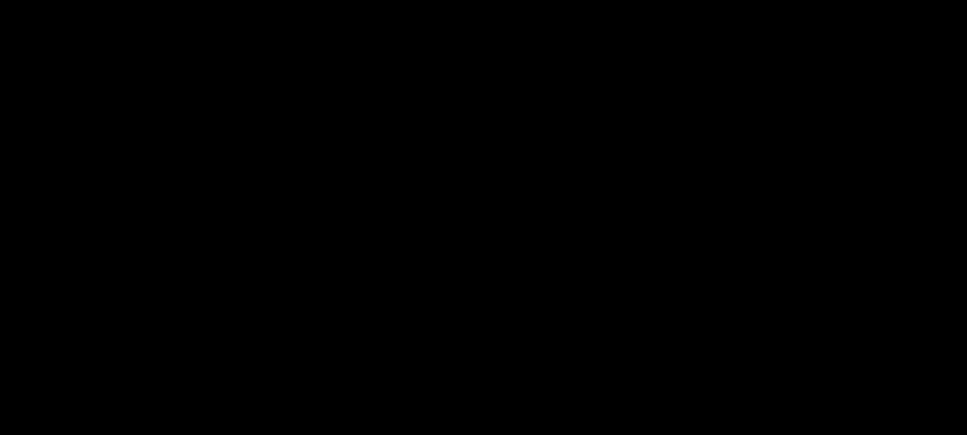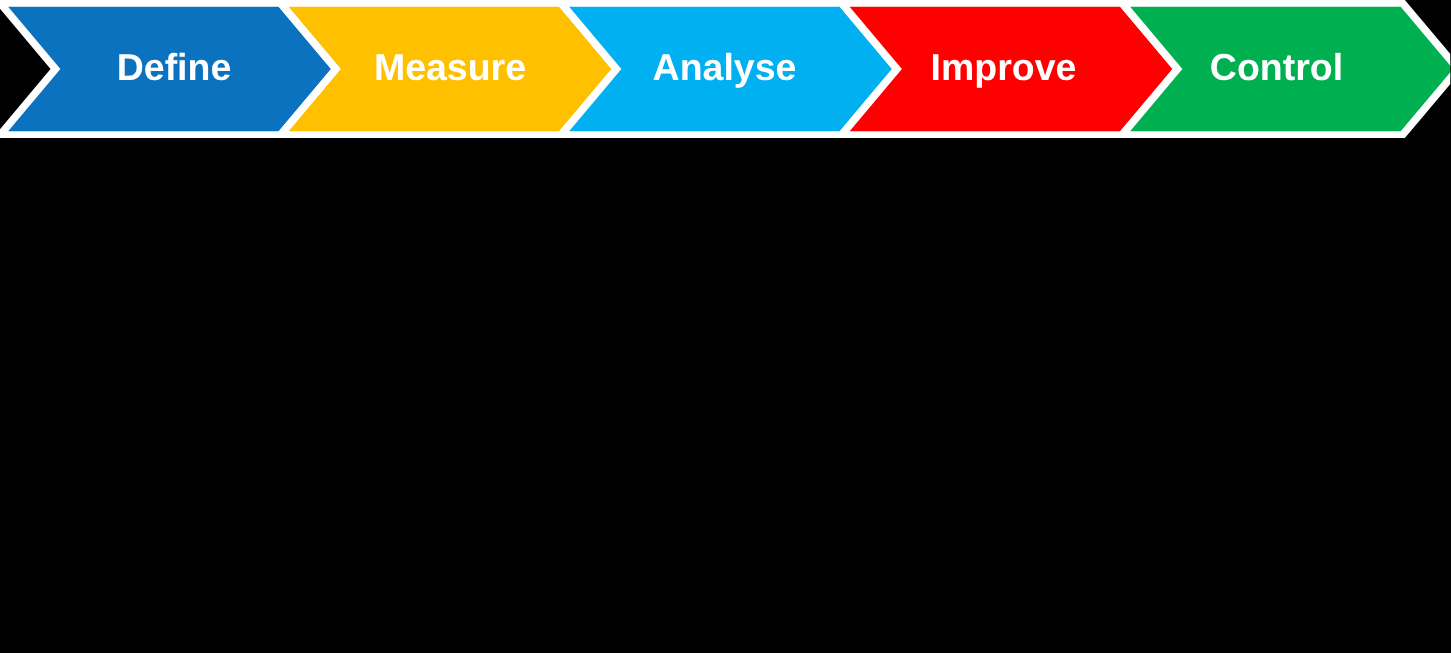--- a/index.html
+++ b/index.html
@@ -44,34 +44,16 @@
     width: 967px;
     height: 343px;
     background: #000000;
   }
 </style>
 </head>
 <body>
 
 <div id="canvas">
 
-  <div id="process-band">
-    <svg width="967" height="92" viewBox="0 0 967 92">
-      <g id="chevron-group">
-          <polygon points="0,2 187,2 224,46 187,90 0,90 37,46" fill="#0B72BF" stroke="#FFFFFF" stroke-width="5" stroke-linejoin="miter"></polygon>
-          <polygon points="187,2 374,2 411,46 374,90 187,90 224,46" fill="#FFC000" stroke="#FFFFFF" stroke-width="5" stroke-linejoin="miter"></polygon>
-          <polygon points="374,2 561,2 598,46 561,90 374,90 411,46" fill="#00B0F0" stroke="#FFFFFF" stroke-width="5" stroke-linejoin="miter"></polygon>
-          <polygon points="561,2 748,2 785,46 748,90 561,90 598,46" fill="#FF0000" stroke="#FFFFFF" stroke-width="5" stroke-linejoin="miter"></polygon>
-          <polygon points="748,2 935,2 972,46 935,90 748,90 785,46" fill="#00B050" stroke="#FFFFFF" stroke-width="5" stroke-linejoin="miter"></polygon>
-        </g>
-      <g id="chevron-labels">
-          <text x="116" y="47" class="step-label">Define</text>
-          <text x="300" y="47" class="step-label">Measure</text>
-          <text x="483" y="47" class="step-label">Analyse</text>
-          <text x="669" y="47" class="step-label">Improve</text>
-          <text x="851" y="47" class="step-label">Control</text>
-        </g>
-    </svg>
-  </div>
 
   <div id="body-area"></div>
 
 </div>
 
 </body></html>

